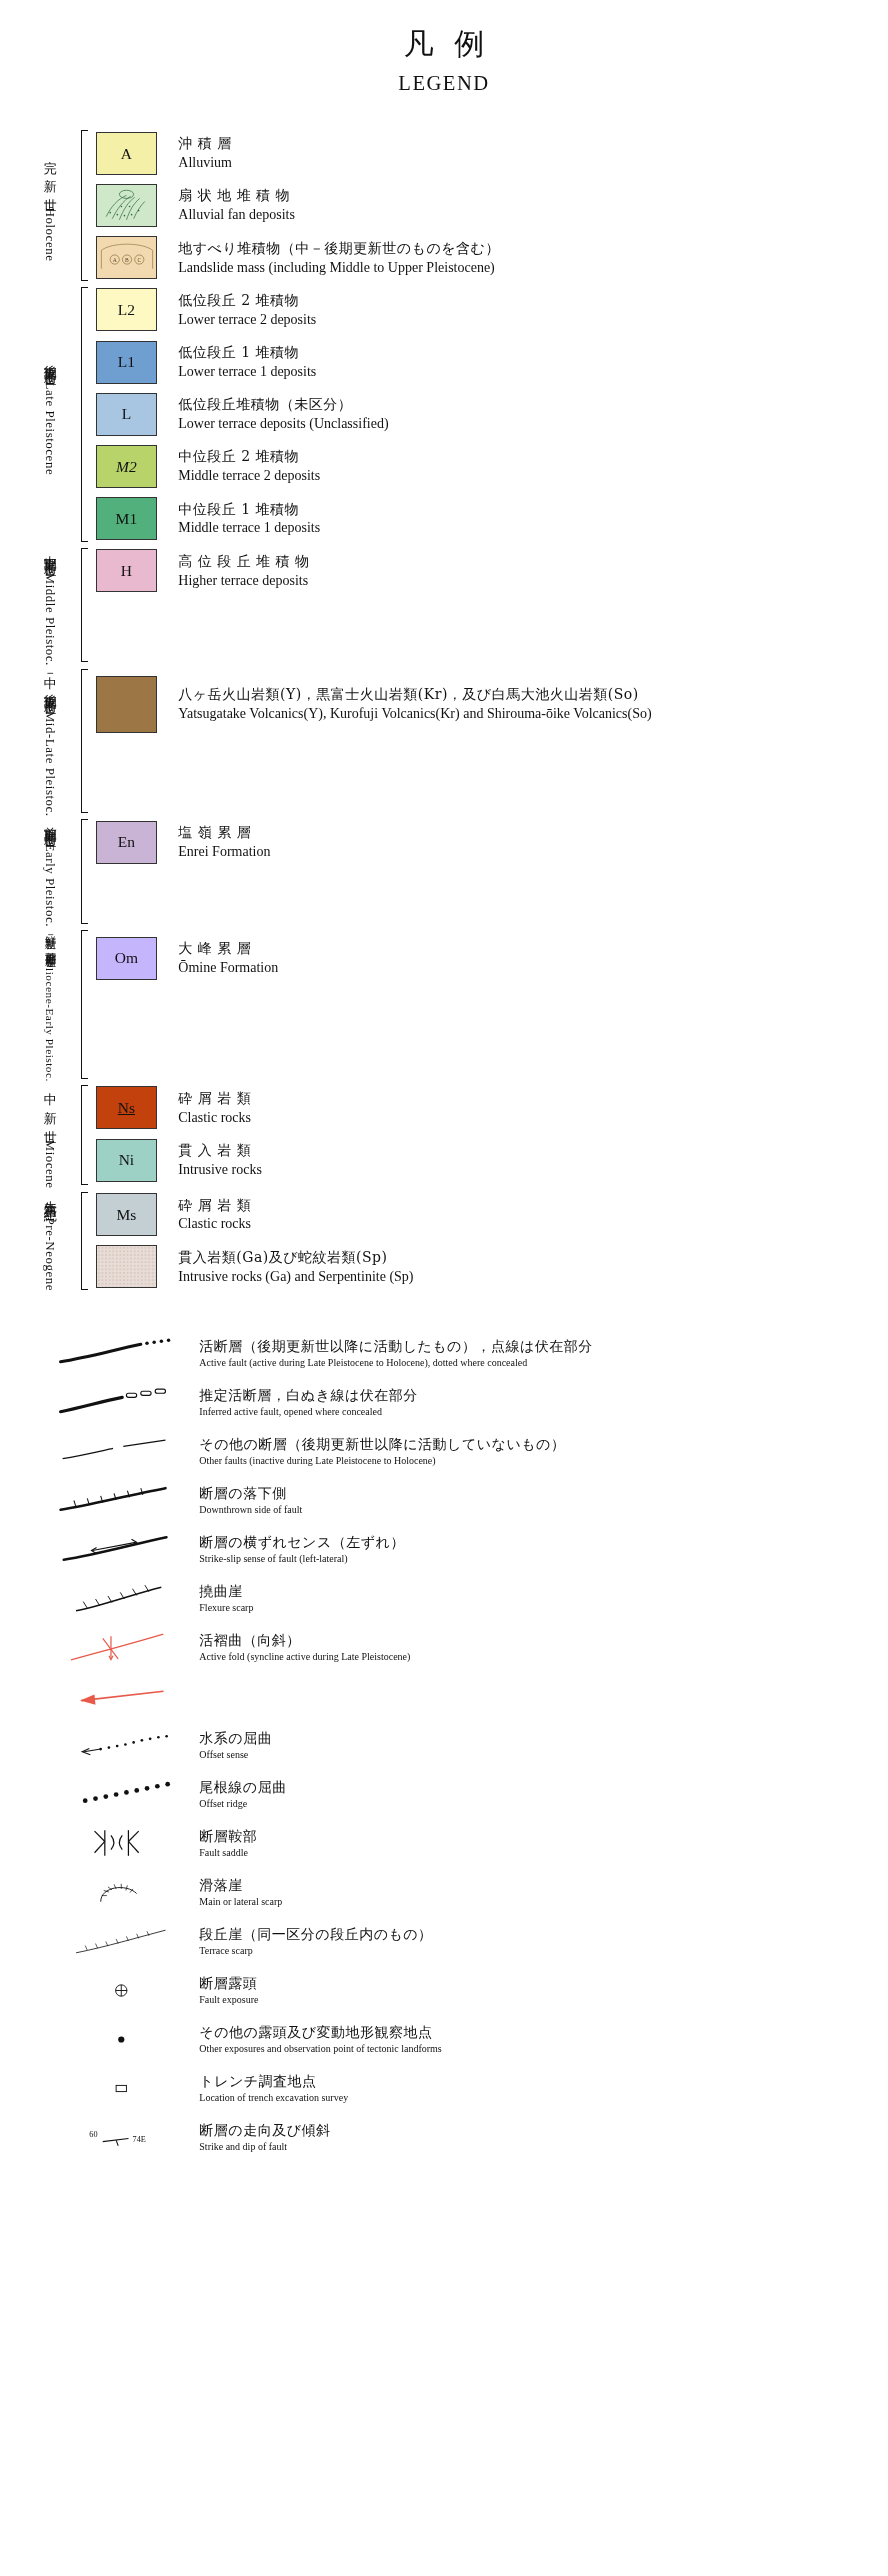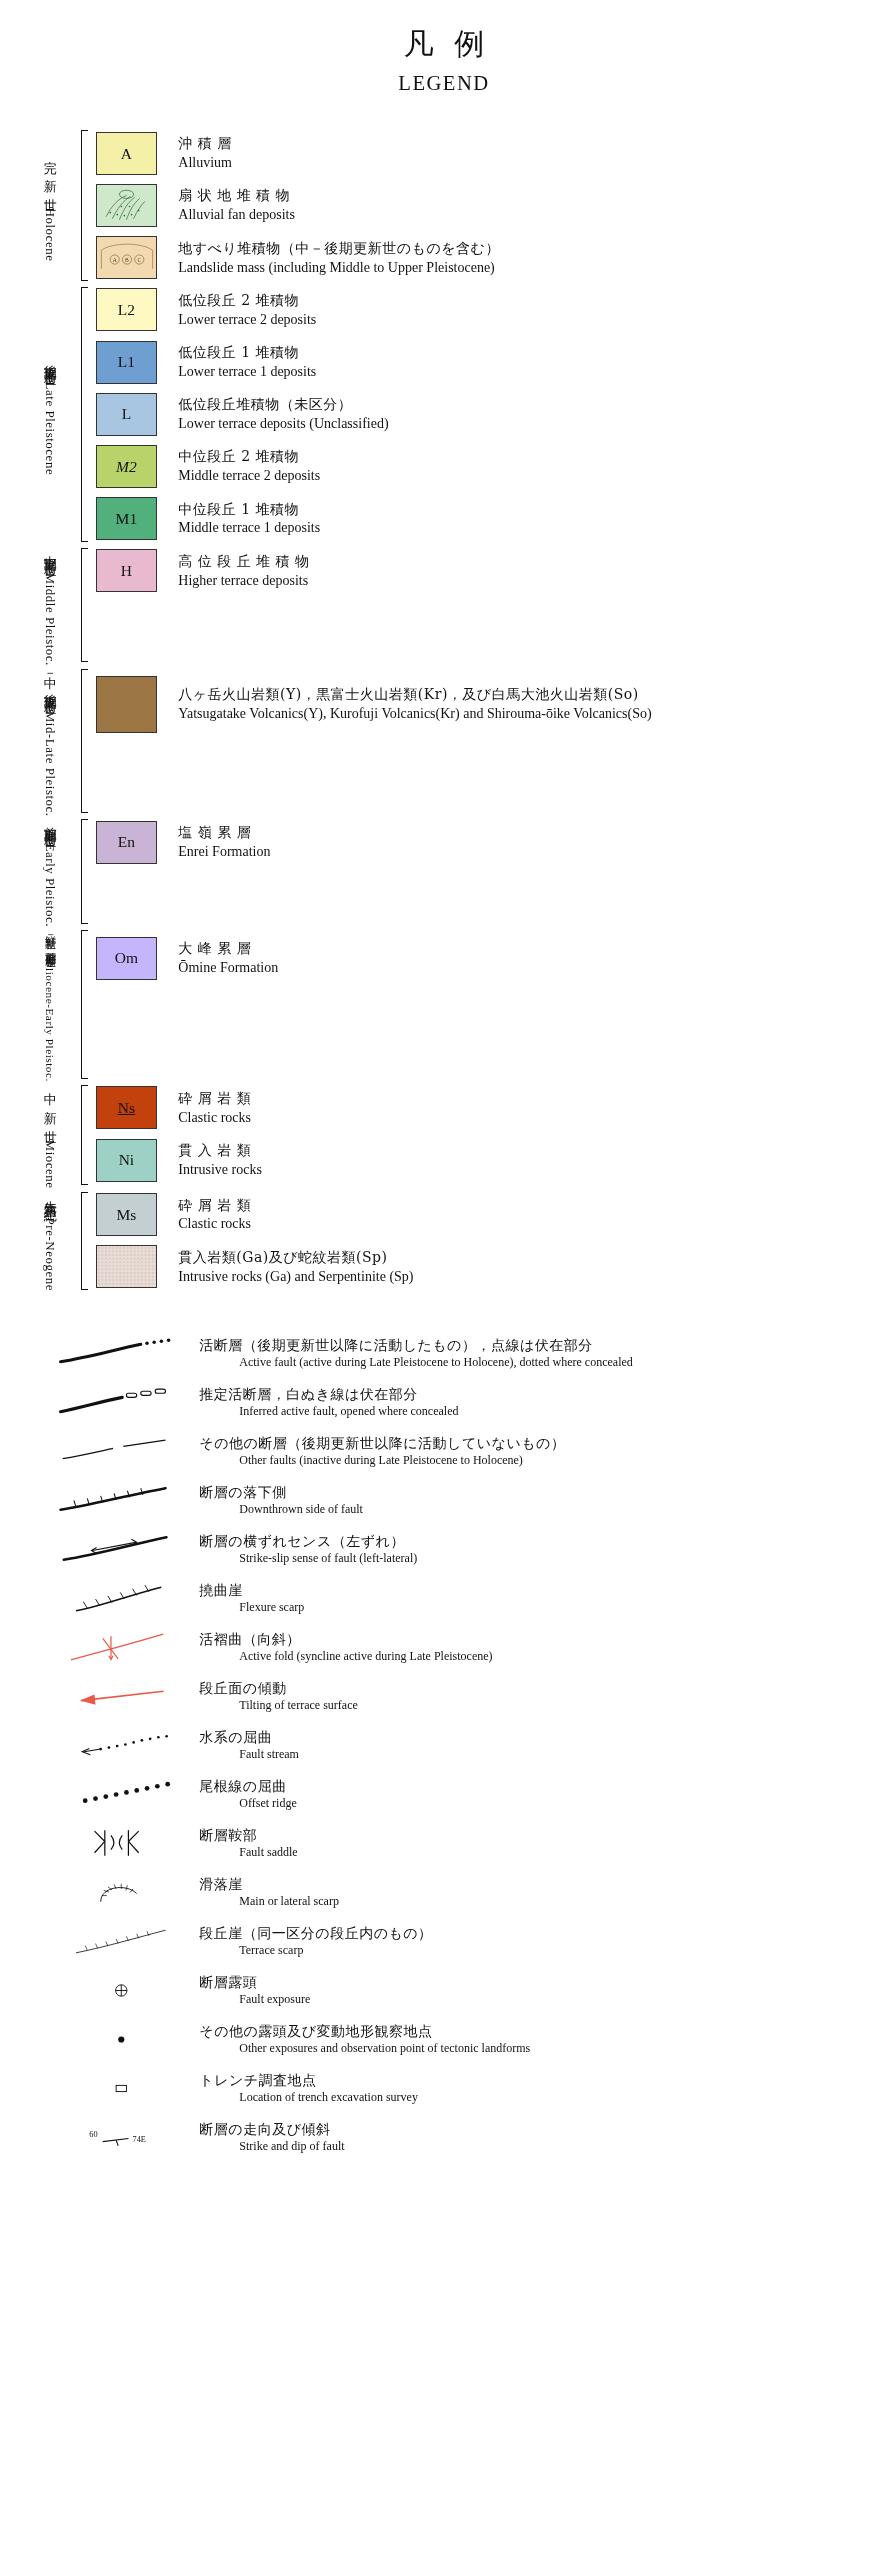--- a/index.html
+++ b/index.html
@@ -157,23 +157,22 @@
     padding-left:10.3px;
   }
   .sym-jp{
     font-family:"DejaVu Serif", serif;
     font-size:14px;
     line-height:1.35;
     letter-spacing:0.5px;
   }
   .sym-en{
     font-family:"Liberation Serif", serif;
-    font-size:12px;
+    font-size:10px;
     line-height:1.3;
-    margin-left:40px;
   }
   svg{display:block;}
 </style>
 </head>
 <body>
 
 <div class="page">
 
   <div class="title-block">
     <div class="title-jp">凡例</div>
@@ -639,24 +638,20 @@
     </div>
 
 
     <div class="sym-row">
       <div class="sym-art">
         <svg width="134" height="33" viewBox="0 0 260 64">
           <path d="M230 22 L70 40" stroke="#e8594a" stroke-width="3" fill="none"></path>
           <path d="M96 28 L68 40 L98 48 Z" fill="#e8594a"></path>
         </svg>
       </div>
-      <div class="sym-text">
-        <div class="sym-jp">段丘面の傾動</div>
-        <div class="sym-en">Tilting of terrace surface</div>
-      </div>
     </div>
 
     <div class="sym-row">
       <div class="sym-art">
         <svg width="134" height="33" viewBox="0 0 260 64">
           <g fill="#111">
             <circle cx="236" cy="14" r="2.6"></circle>
               <circle cx="220" cy="16" r="2.6"></circle>
             <circle cx="204" cy="19" r="2.6"></circle>
               <circle cx="188" cy="22" r="2.6"></circle>
@@ -665,21 +660,21 @@
             <circle cx="140" cy="33" r="2.6"></circle>
               <circle cx="124" cy="36" r="2.6"></circle>
             <circle cx="108" cy="39" r="2.6"></circle>
           </g>
           <path d="M108 39 L76 44" stroke="#111" stroke-width="2" fill="none"></path>
           <path d="M86 38 L72 44 L88 50" stroke="#111" stroke-width="2" fill="none"></path>
         </svg>
       </div>
       <div class="sym-text">
         <div class="sym-jp">水系の屈曲</div>
-        <div class="sym-en">Fault stream</div>
+        <div class="sym-en">Offset sense</div>
       </div>
     </div>
 
     <div class="sym-row">
       <div class="sym-art">
         <svg width="134" height="33" viewBox="0 0 260 64">
           <g fill="#111">
             <circle cx="238" cy="12" r="4.6"></circle>
               <circle cx="218" cy="16" r="4.6"></circle>
             <circle cx="198" cy="20" r="4.6"></circle>

